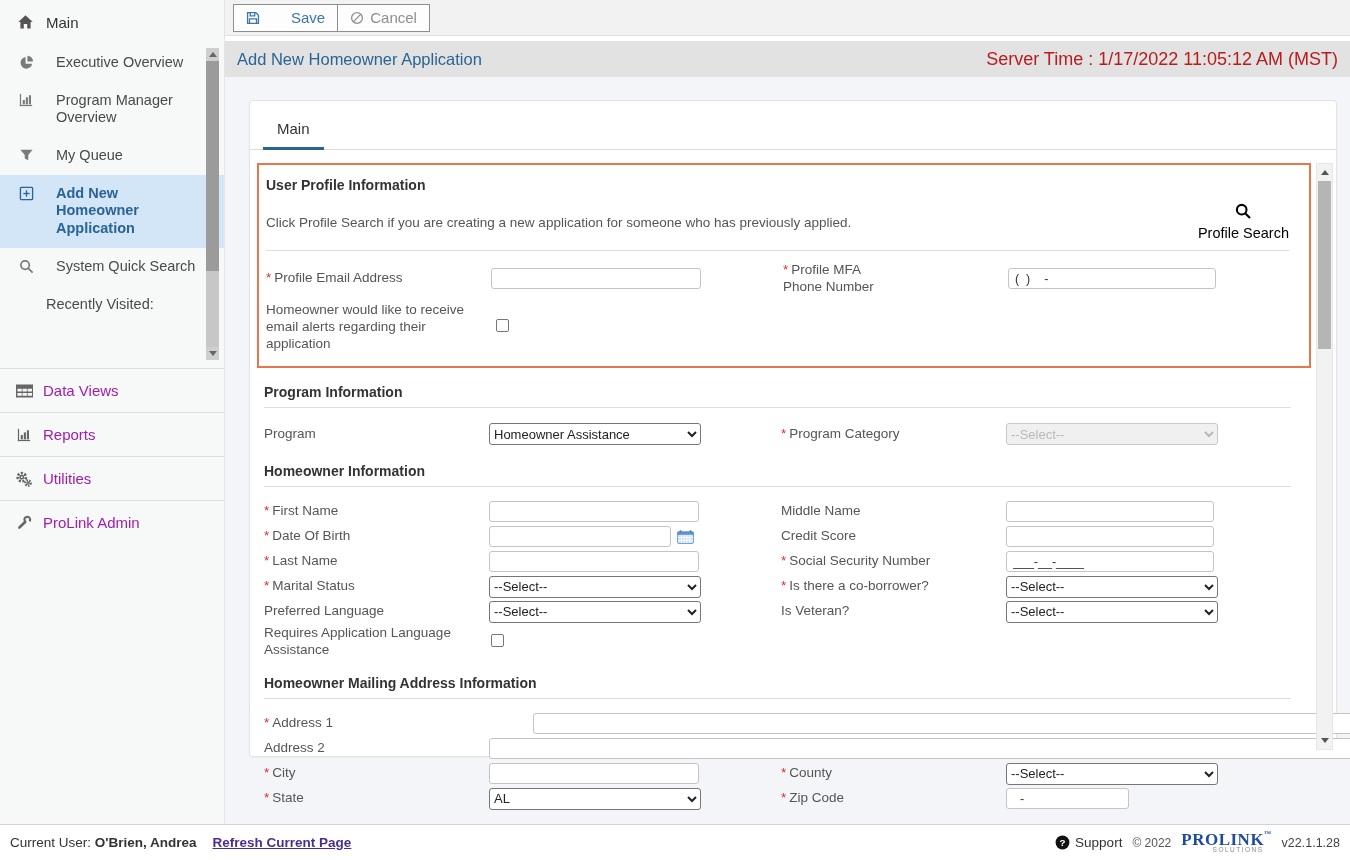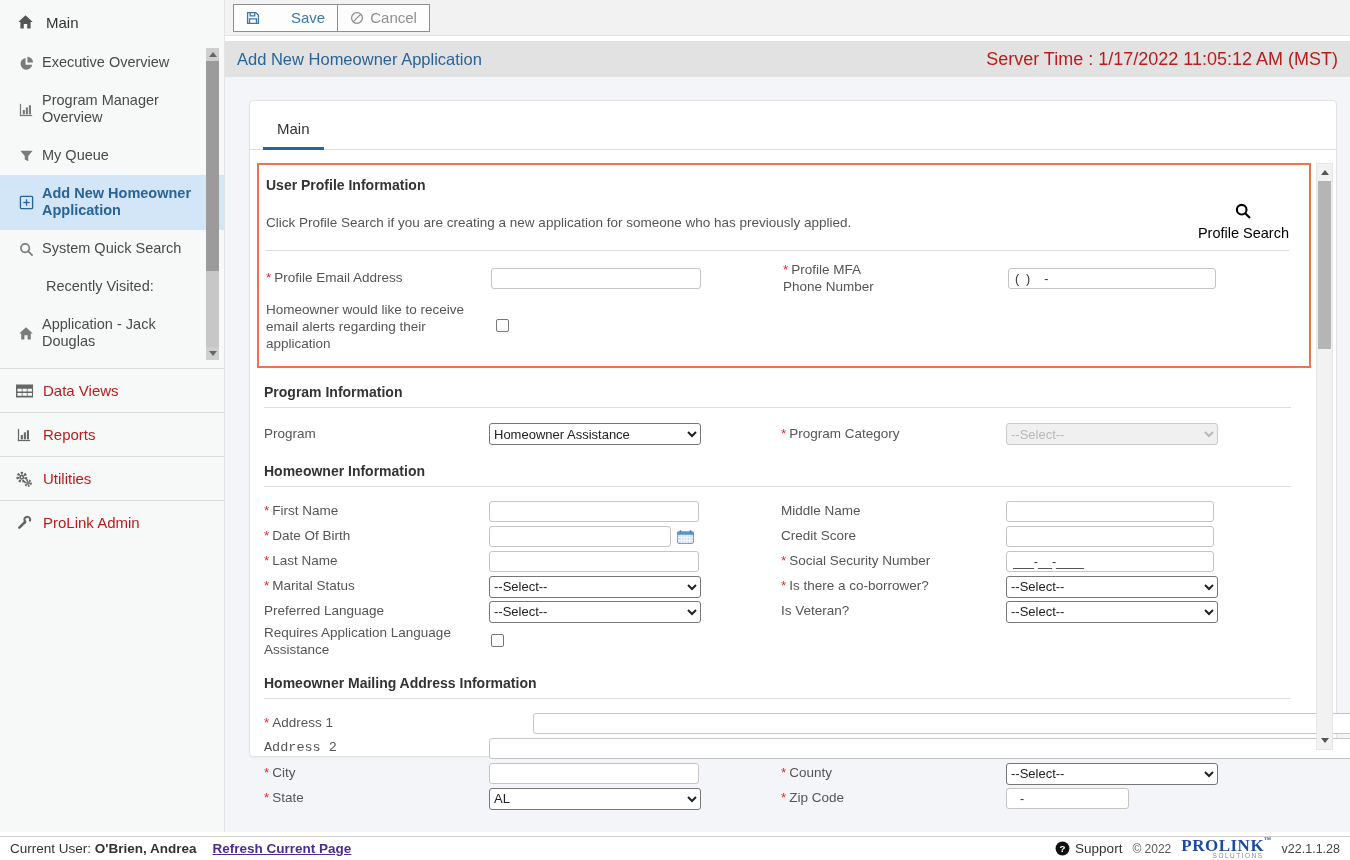--- a/index.html
+++ b/index.html
@@ -4,38 +4,38 @@
 <style>
   * { box-sizing: border-box; margin: 0; padding: 0; }
   html,body { width:1350px; height:860px; overflow:hidden; }
   body { font-family:"Liberation Sans","DejaVu Sans",sans-serif; background:#fff; position:relative; color:#444; }
 
   
   .sidebar   { position:absolute; left:0; top:0; width:225px; bottom:28px; background:#f7f8f8; border-right:1px solid #e4e4e4; }
   .topbar    { position:absolute; left:225px; right:0; top:0; height:36px; background:#f2f2f2; border-bottom:1px solid #e2e2e2; }
   .pagehead  { position:absolute; left:225px; right:0; top:41px; height:36px; background:#e2e2e2; display:flex; align-items:center; justify-content:space-between; padding:0 12px; }
   .content   { position:absolute; left:225px; right:0; top:77px; bottom:28px; background:#f4f5f8; }
-  .footer    { position:absolute; left:0; right:0; bottom:0; height:24px; background:#fff; border-top:1px solid #d2d2d2; display:flex; align-items:center; justify-content:space-between; padding:0 10px; }
+  .footer    { position:absolute; left:0; right:0; bottom:0; height:36px; background:#fff; border-top:1px solid #d2d2d2; display:flex; align-items:center; justify-content:space-between; padding:0 10px; }
 
   
   .side-main { height:44px; display:flex; align-items:center; padding-left:17px; gap:12px; font-size:15px; color:#333; cursor:pointer; }
   .side-main .ic { color:#555; }
   .side-scroll { position:relative; height:324px; overflow:hidden; }
-  .side-item { display:flex; align-items:center; gap:6px; padding:10px 28px 10px 16px; font-size:14.5px; color:#4a4a4a; line-height:1.22; cursor:pointer; }
+  .side-item { display:flex; align-items:flex-start; gap:20px; padding:10px 28px 10px 16px; font-size:14.5px; color:#4a4a4a; line-height:1.22; cursor:pointer; }
   .side-item .ic { width:20px; flex:0 0 20px; color:#7a7a7a; display:flex; justify-content:center; margin-top:1px; }
   .side-item.selected { background:#d2e6f7; color:#2a6496; font-weight:700; }
   .side-item.selected .ic { color:#2a6496; }
   .side-item.noicon { padding-left:46px; }
   .side-vscroll { position:absolute; right:5px; top:4px; width:13px; height:312px; background:#c7c7c7; }
   .side-vscroll .arr { position:absolute; left:0; width:13px; height:13px; background:#cfcfcf; display:flex; align-items:center; justify-content:center; }
   .side-vscroll .arr.up { top:0; } .side-vscroll .arr.down { bottom:0; }
   .tri-up  { width:0; height:0; border-left:4px solid transparent; border-right:4px solid transparent; border-bottom:5px solid #666; }
   .tri-dn  { width:0; height:0; border-left:4px solid transparent; border-right:4px solid transparent; border-top:5px solid #666; }
   .side-vscroll .thumb { position:absolute; left:0; top:13px; width:13px; height:210px; background:#9b9b9b; }
-  .side-bottom .bitem { display:flex; align-items:center; gap:9px; padding:13px 14px; font-size:15px; color:#b91c1c; border-top:1px solid #ddd; cursor:pointer; }
+  .side-bottom .bitem { display:flex; align-items:center; gap:9px; padding:13px 14px; font-size:15px; color:#a21caf; border-top:1px solid #ddd; cursor:pointer; }
   .side-bottom .bitem .ic { width:20px; flex:0 0 20px; color:#666; display:flex; justify-content:center; }
 
   
   .btn-group { display:flex; margin:4px 0 0 8px; }
   .tbtn { display:flex; align-items:center; gap:6px; padding:4px 12px 5px; border:1px solid #8e8e8e; background:#fdfdfd; font-size:15px; font-family:inherit; cursor:pointer; }
   .tbtn.save { color:#3c78a8;gap:31px; }
   .tbtn.cancel { color:#8f8f8f; margin-left:-1px; }
 
   
   .pagetitle { color:#2a6496; font-size:16.5px; }
@@ -149,28 +149,20 @@
       <span class="ic">
         <svg width="15" height="15" viewBox="0 0 16 16" fill="none" stroke="currentColor" stroke-width="1.8">
             <circle cx="6.5" cy="6.5" r="4.5"></circle>
             <line x1="10" y1="10" x2="14.5" y2="14.5"></line>
           </svg>
       </span>
       <span>System Quick Search</span>
     </div>
     <div class="side-item noicon">
       <span>Recently Visited:</span>
-    </div>
-    <div class="side-item">
-      <span class="ic">
-        <svg width="16" height="15" viewBox="0 0 16 16" fill="currentColor">
-            <path d="M8 1.2 15.2 8h-2.1v6.4H9.7V9.9H6.3v4.5H2.9V8H.8z"></path>
-          </svg>
-      </span>
-      <span>Application - Jack Douglas</span>
     </div>
     <div class="side-item">
       
       
     </div>
     <div class="side-vscroll">
       <div class="arr up">
           <span class="tri-up"></span>
         </div>
       <div class="thumb"></div>
@@ -351,21 +343,21 @@
         <span style="padding-left:2px;"><input type="checkbox" style=""></span>
         <span></span>
           <span></span>
       </div>
 
       <div class="sect-title">Homeowner Mailing Address Information</div>
       <div class="frow first" style="grid-template-columns:225px 1fr;gap:44px;">
         <span class="flabel"><span class="req">*</span><span>Address 1</span></span>
         <span><input type="text" class="w-wide" style=""></span>
       </div>
-      <div class="frow" style="grid-template-columns:225px 1fr;font-family:Liberation Mono, monospace;">
+      <div class="frow" style="grid-template-columns:225px 1fr;">
         <span class="flabel">Address 2</span>
         <span><input type="text" class="w-wide" style=""></span>
       </div>
       <div class="frow">
         <span class="flabel"><span class="req">*</span><span>City</span></span>
         <span><input type="text" style=""></span>
         <span class="flabel"><span class="req">*</span><span>County</span></span>
         <span><select><option>--Select--</option></select></span>
       </div>
       <div class="frow">

